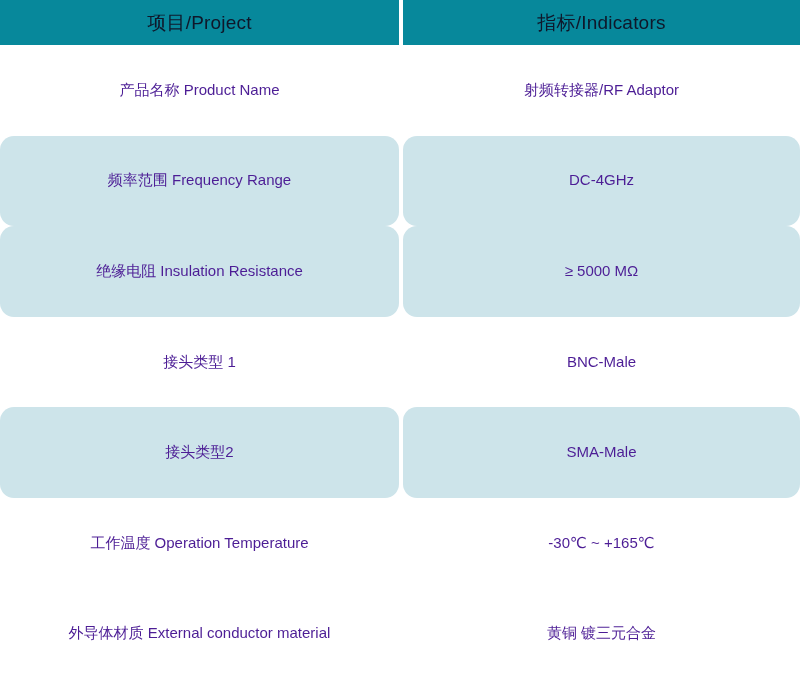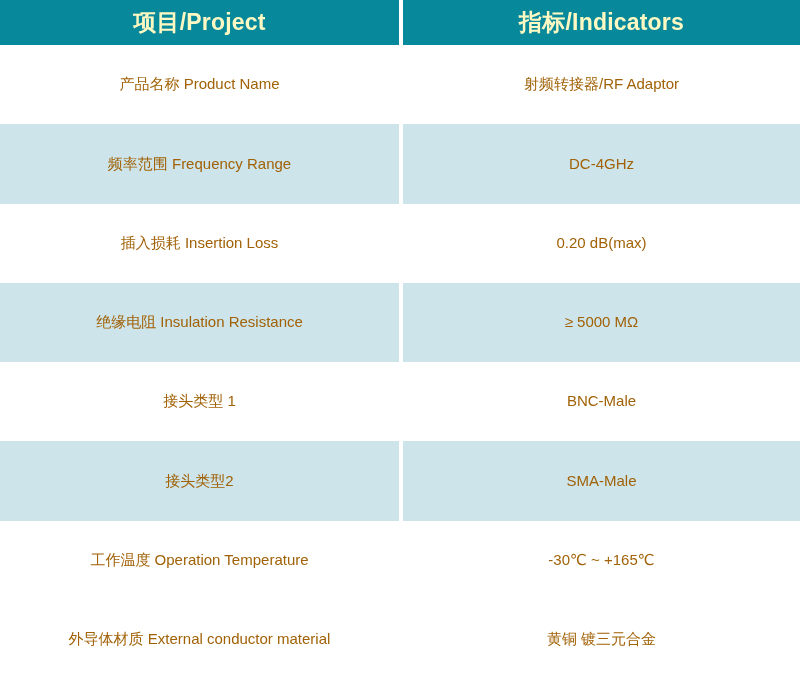--- a/index.html
+++ b/index.html
@@ -29,38 +29,38 @@
     margin: 0;
     text-align: center;
     vertical-align: middle;
     line-height: 1.25;
   }
 
   
   thead tr { height: 45px; }
   thead th {
     background: #07889b;
-    color: #fef9c3;
-    font-size: 23px;
-    font-weight: bold;
+    color: #0f172a;
+    font-size: 19px;
+    font-weight: normal;
     letter-spacing: 0.2px;
   }
   thead th.gap-cell {
     background: #ffffff;
   }
 
   
   tbody tr { height: 45.3px; }
   tbody td {
     font-size: 15px;
-    color: #a16207;
+    color: #4c1d95;
     font-weight: normal;
   }
   tbody tr.row-odd td  { background: #ffffff; }
-  tbody tr.row-even td { background: #cde4ea; }
+  tbody tr.row-even td { background: #cde4ea; border-radius: 14px; }
   tbody tr.row-odd  td.gap-cell { background: #ffffff; }
   tbody tr.row-even td.gap-cell { background: #ffffff; }
 </style>
 </head>
 <body>
 
 <table class="spec-table">
   <colgroup>
     <col class="col-project">
     <col class="col-gap">
@@ -77,25 +77,20 @@
       <tr class="row-odd">
         <td>产品名称 Product Name</td>
         <td class="gap-cell"></td>
         <td>射频转接器/RF Adaptor</td>
       </tr>
       <tr class="row-even">
         <td>频率范围 Frequency Range</td>
         <td class="gap-cell"></td>
         <td>DC-4GHz</td>
       </tr>
-      <tr class="row-odd">
-        <td>插入损耗 Insertion Loss</td>
-        <td class="gap-cell"></td>
-        <td>0.20 dB(max)</td>
-      </tr>
       <tr class="row-even">
         <td>绝缘电阻 Insulation Resistance</td>
         <td class="gap-cell"></td>
         <td>≥ 5000 MΩ</td>
       </tr>
       <tr class="row-odd">
         <td>接头类型 1</td>
         <td class="gap-cell"></td>
         <td>BNC-Male</td>
       </tr>

